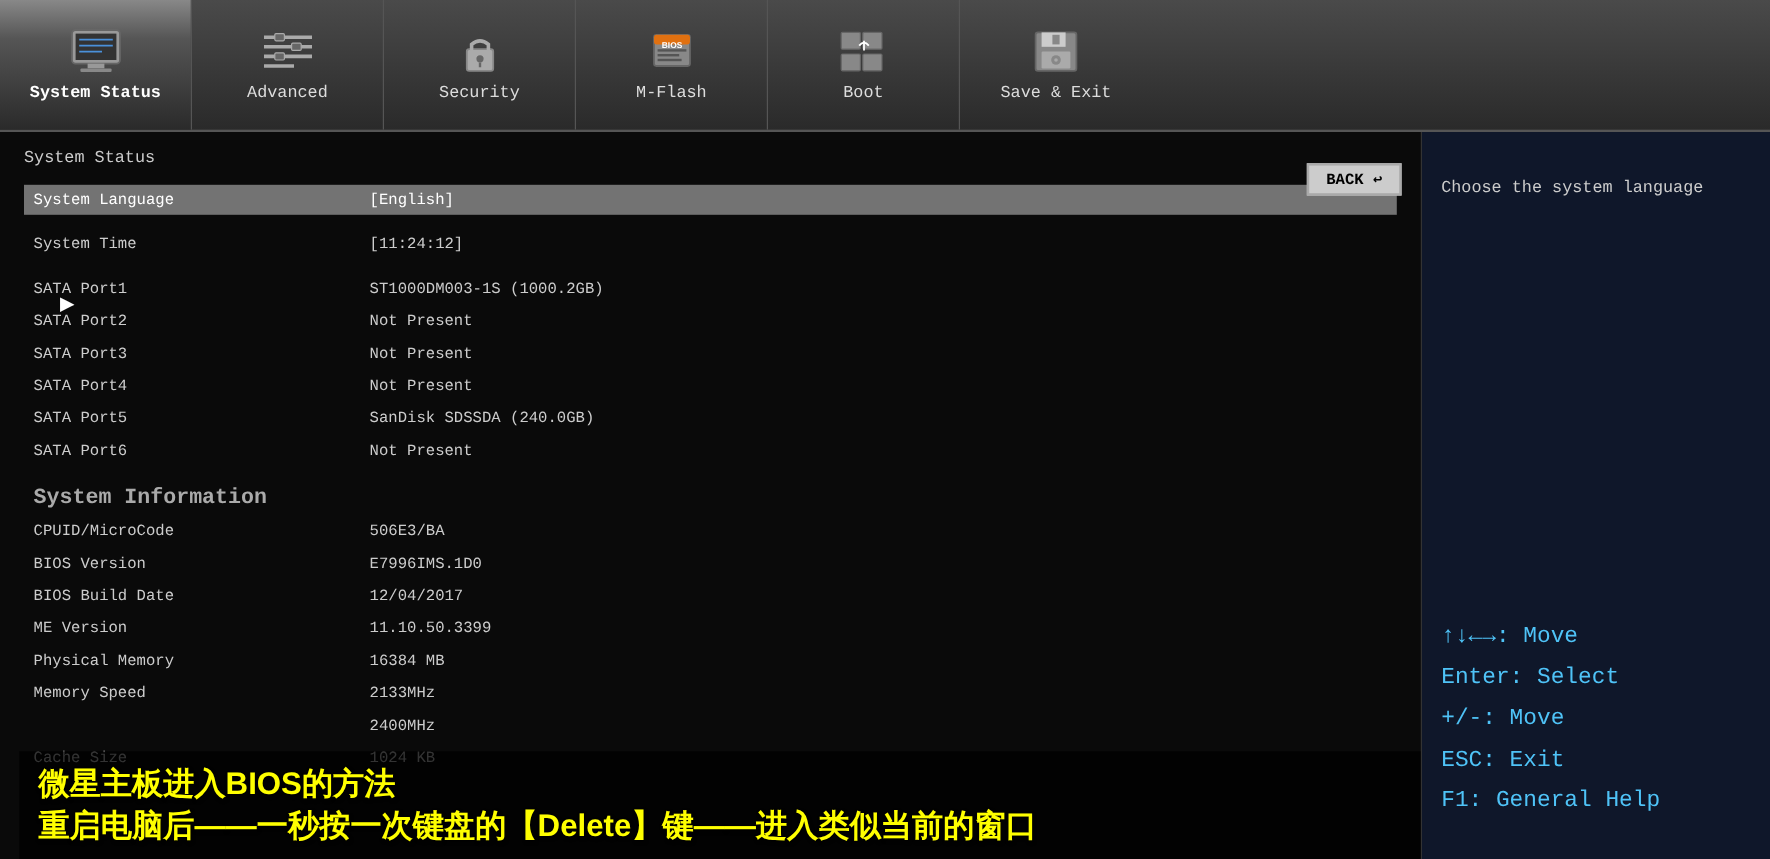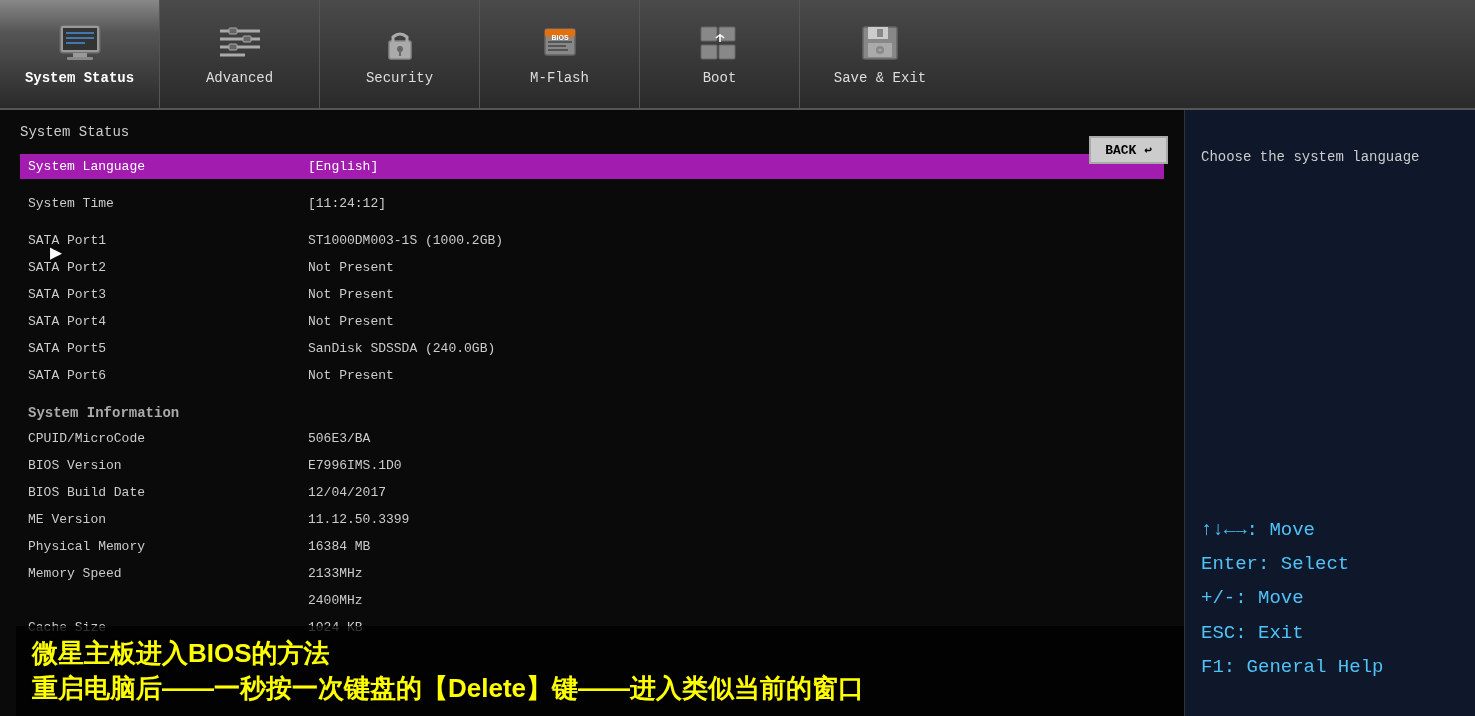--- a/index.html
+++ b/index.html
@@ -100,42 +100,42 @@
     .menu-row {
       display: flex;
       align-items: center;
       padding: 5px 8px;
       margin-bottom: 2px;
       font-size: 13px;
       font-family: 'Courier New', Courier, monospace;
       color: #ccc;
     }
     .menu-row.highlighted {
-      background: #a21caf;
+      background: #737373;
       color: #fff;
     }
     .menu-row.bold-label .row-label {
       font-weight: bold;
     }
     .row-label {
       min-width: 280px;
       color: inherit;
     }
     .row-value {
       color: inherit;
     }
     .menu-row.highlighted .row-value {
       color: #fff;
     }
 
     .separator { height: 10px; }
 
     .info-section-title {
       color: #aaa;
-      font-size: 14px;
+      font-size: 18px;
       font-family: 'Courier New', Courier, monospace;
       padding: 5px 8px;
       font-weight: bold;
     }
 
     
     .overlay-text {
       position: absolute;
       bottom: 0;
       left: 16px;
@@ -356,21 +356,21 @@
       <div class="menu-row">
         <span class="row-label">BIOS Version</span>
         <span class="row-value">E7996IMS.1D0</span>
       </div>
       <div class="menu-row">
         <span class="row-label">BIOS Build Date</span>
         <span class="row-value">12/04/2017</span>
       </div>
       <div class="menu-row">
         <span class="row-label">ME Version</span>
-        <span class="row-value">11.12.50.3399</span>
+        <span class="row-value">11.10.50.3399</span>
       </div>
       <div class="menu-row">
         <span class="row-label">Physical Memory</span>
         <span class="row-value">16384 MB</span>
       </div>
       <div class="menu-row">
         <span class="row-label">Memory Speed</span>
         <span class="row-value">2133MHz</span>
       </div>
       <div class="menu-row">

